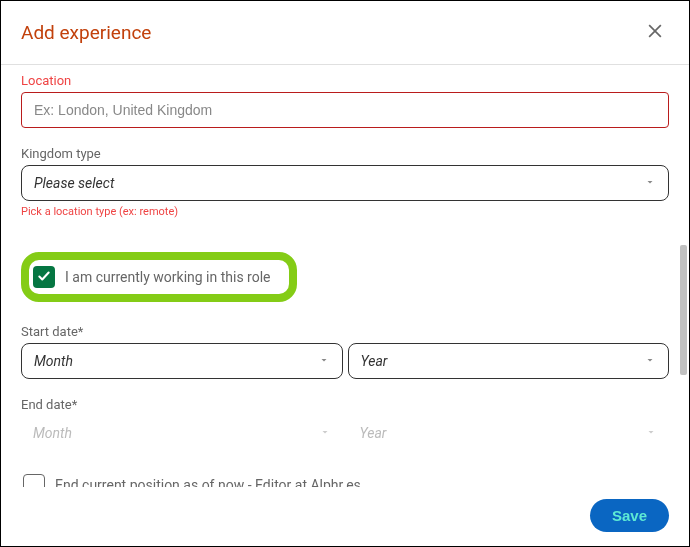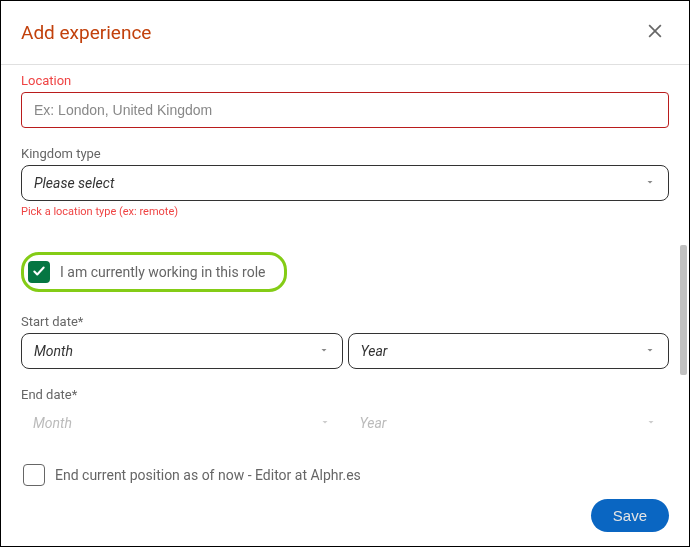--- a/index.html
+++ b/index.html
@@ -108,21 +108,21 @@
     }
     .field-group { margin-bottom: 18px; }
     .checkbox-row {
       display: flex;
       align-items: center;
       gap: 10px;
       margin: 16px 0 22px 0;
       padding: 6px 12px 6px 2px;
     }
     .checkbox-row.highlighted {
-      border: 3px solid #84cc16;
+      border: 8px solid #84cc16;
       border-radius: 18px;
       display: inline-flex;
       padding: 6px 18px 6px 4px;
     }
     .checkbox {
       width: 22px;
       height: 22px;
       border-radius: 4px;
       display: flex;
       align-items: center;
@@ -149,26 +149,26 @@
     }
     .date-row .select { flex: 1; }
     .modal-footer {
       display: flex;
       justify-content: flex-end;
       padding: 12px 20px 14px 20px;
       border-top: 0;
     }
     .save-btn {
       background: #0a66c2;
-      color: #e5e5e5;
+      color: #5eead4;
       border: none;
       border-radius: 18px;
       padding: 8px 22px;
       font-size: 15px;
-      font-weight: 400;
+      font-weight: 700;
       cursor: pointer;
     }
   </style>
 </head>
 <body>
 
 <div class="modal">
   <div class="modal-header">
     <h2 class="modal-title">Add experience</h2>
     <button class="close-btn">

